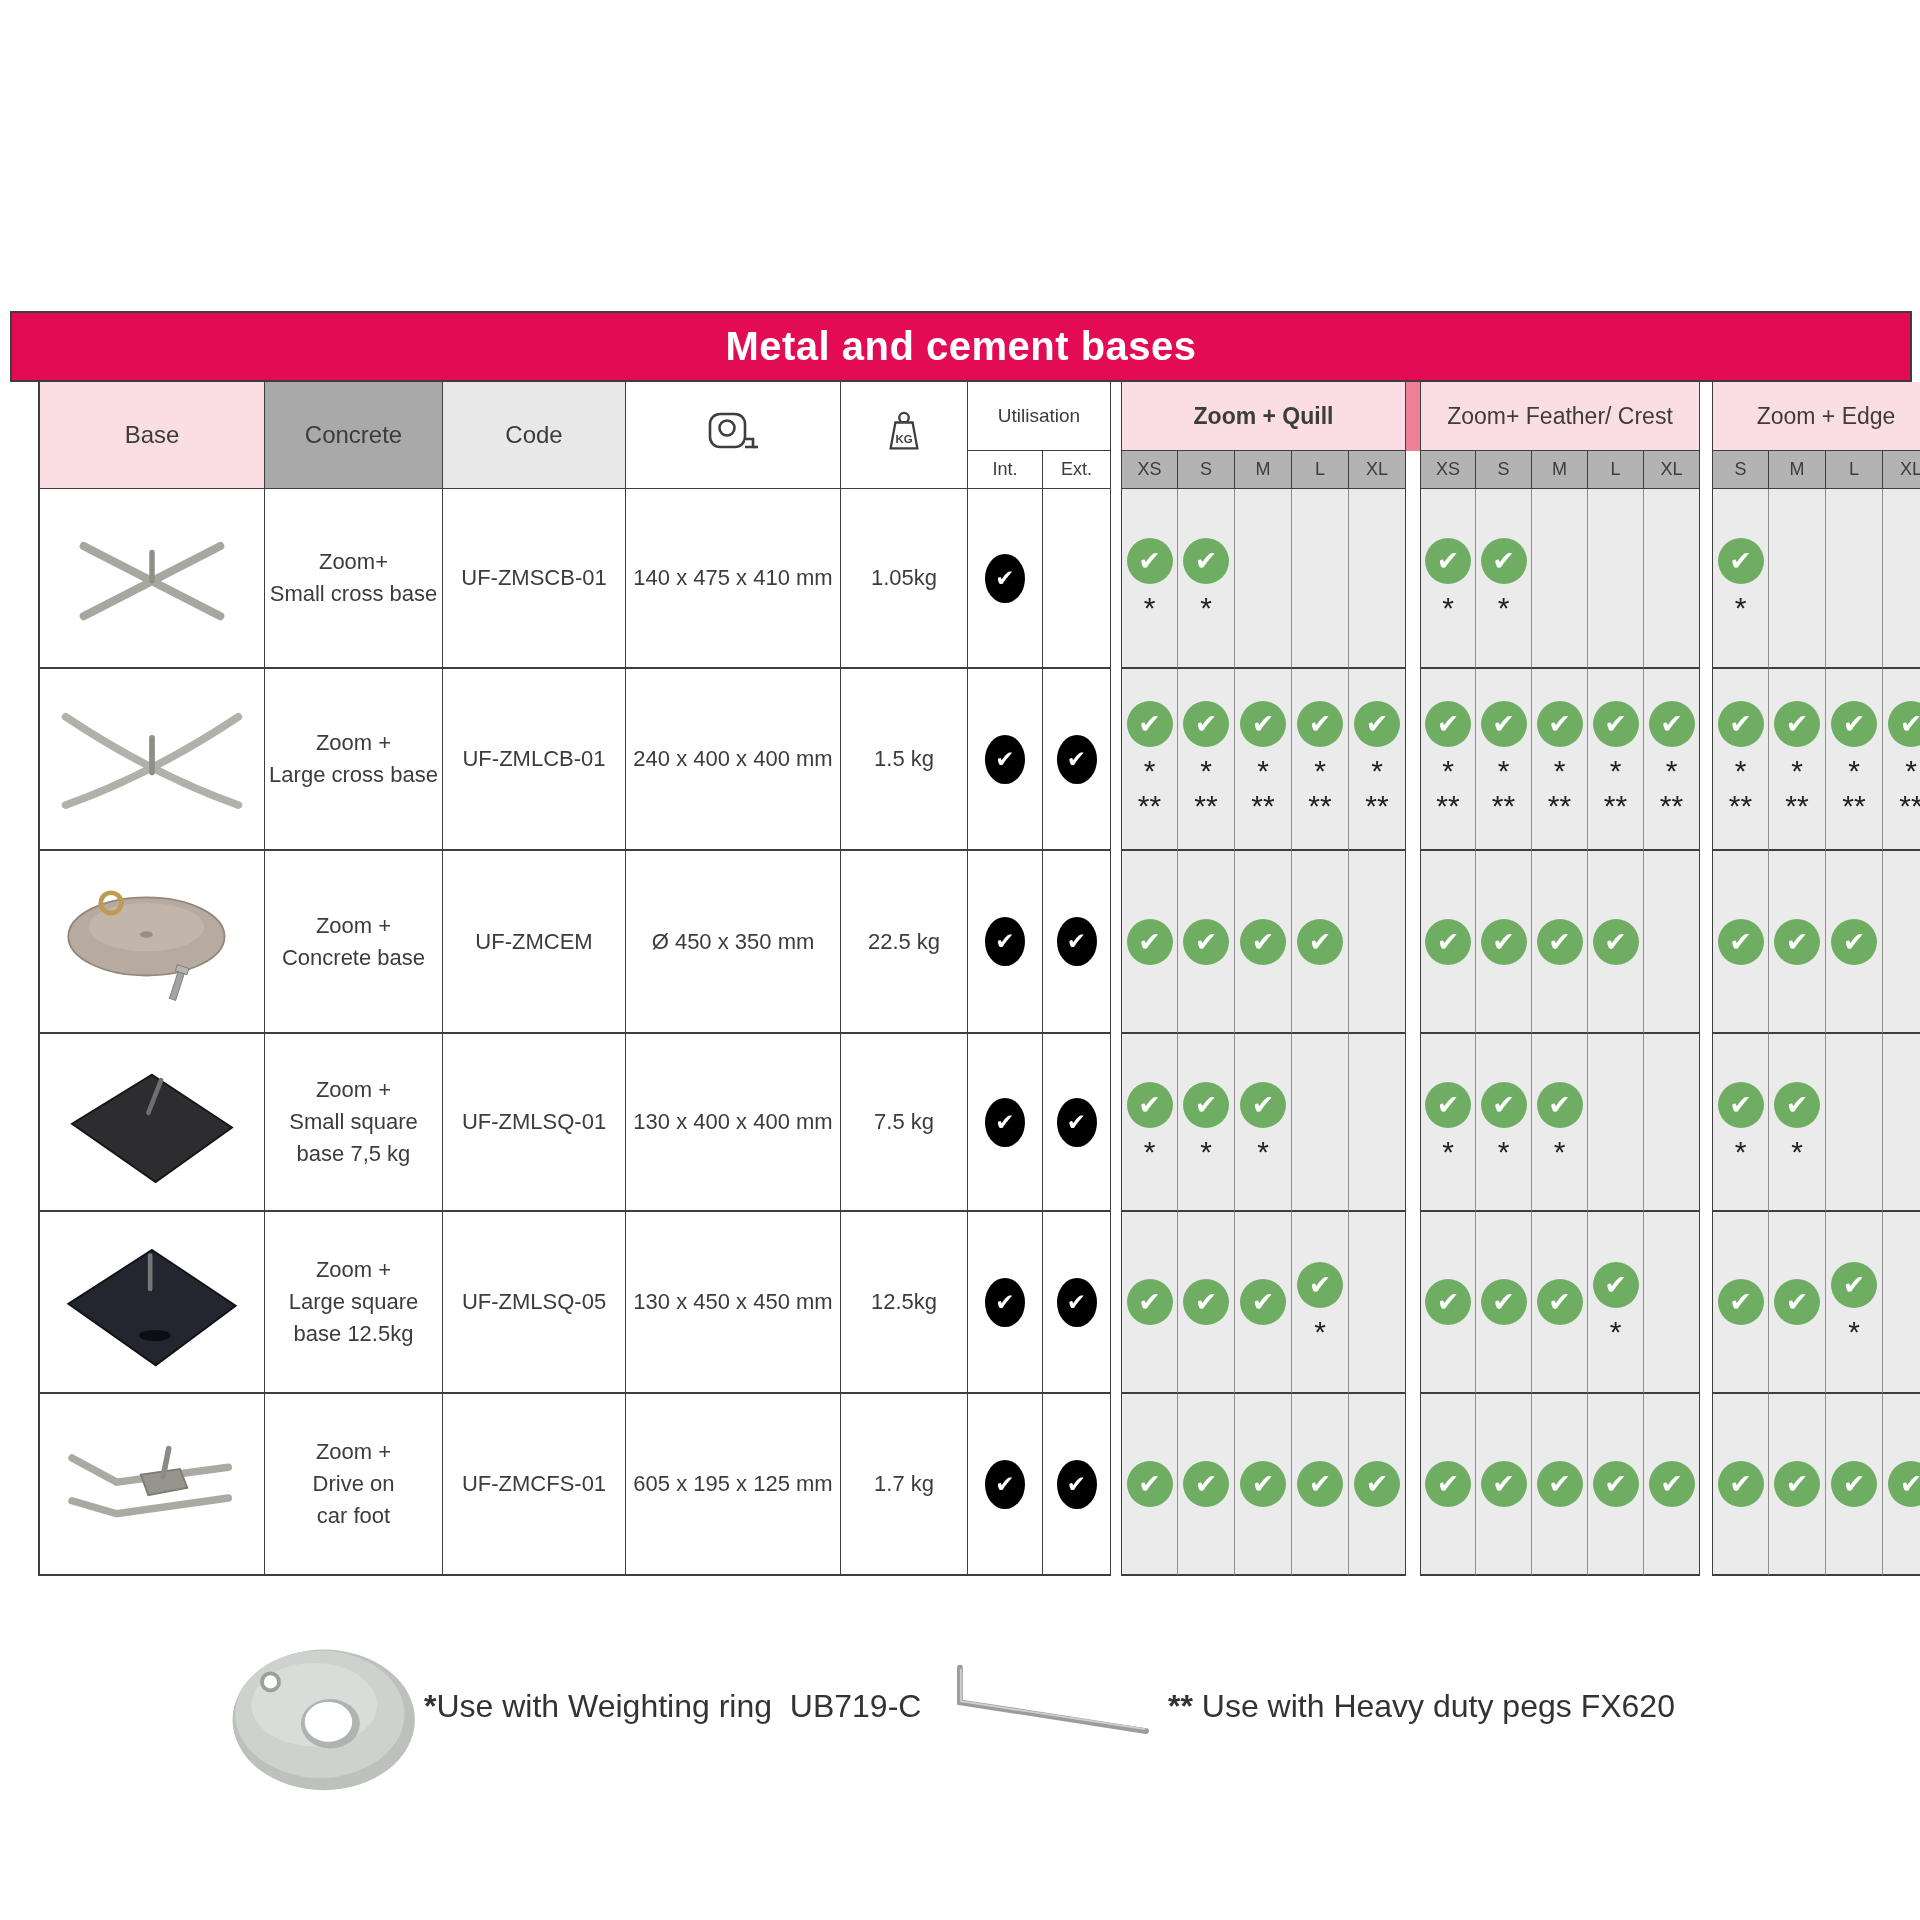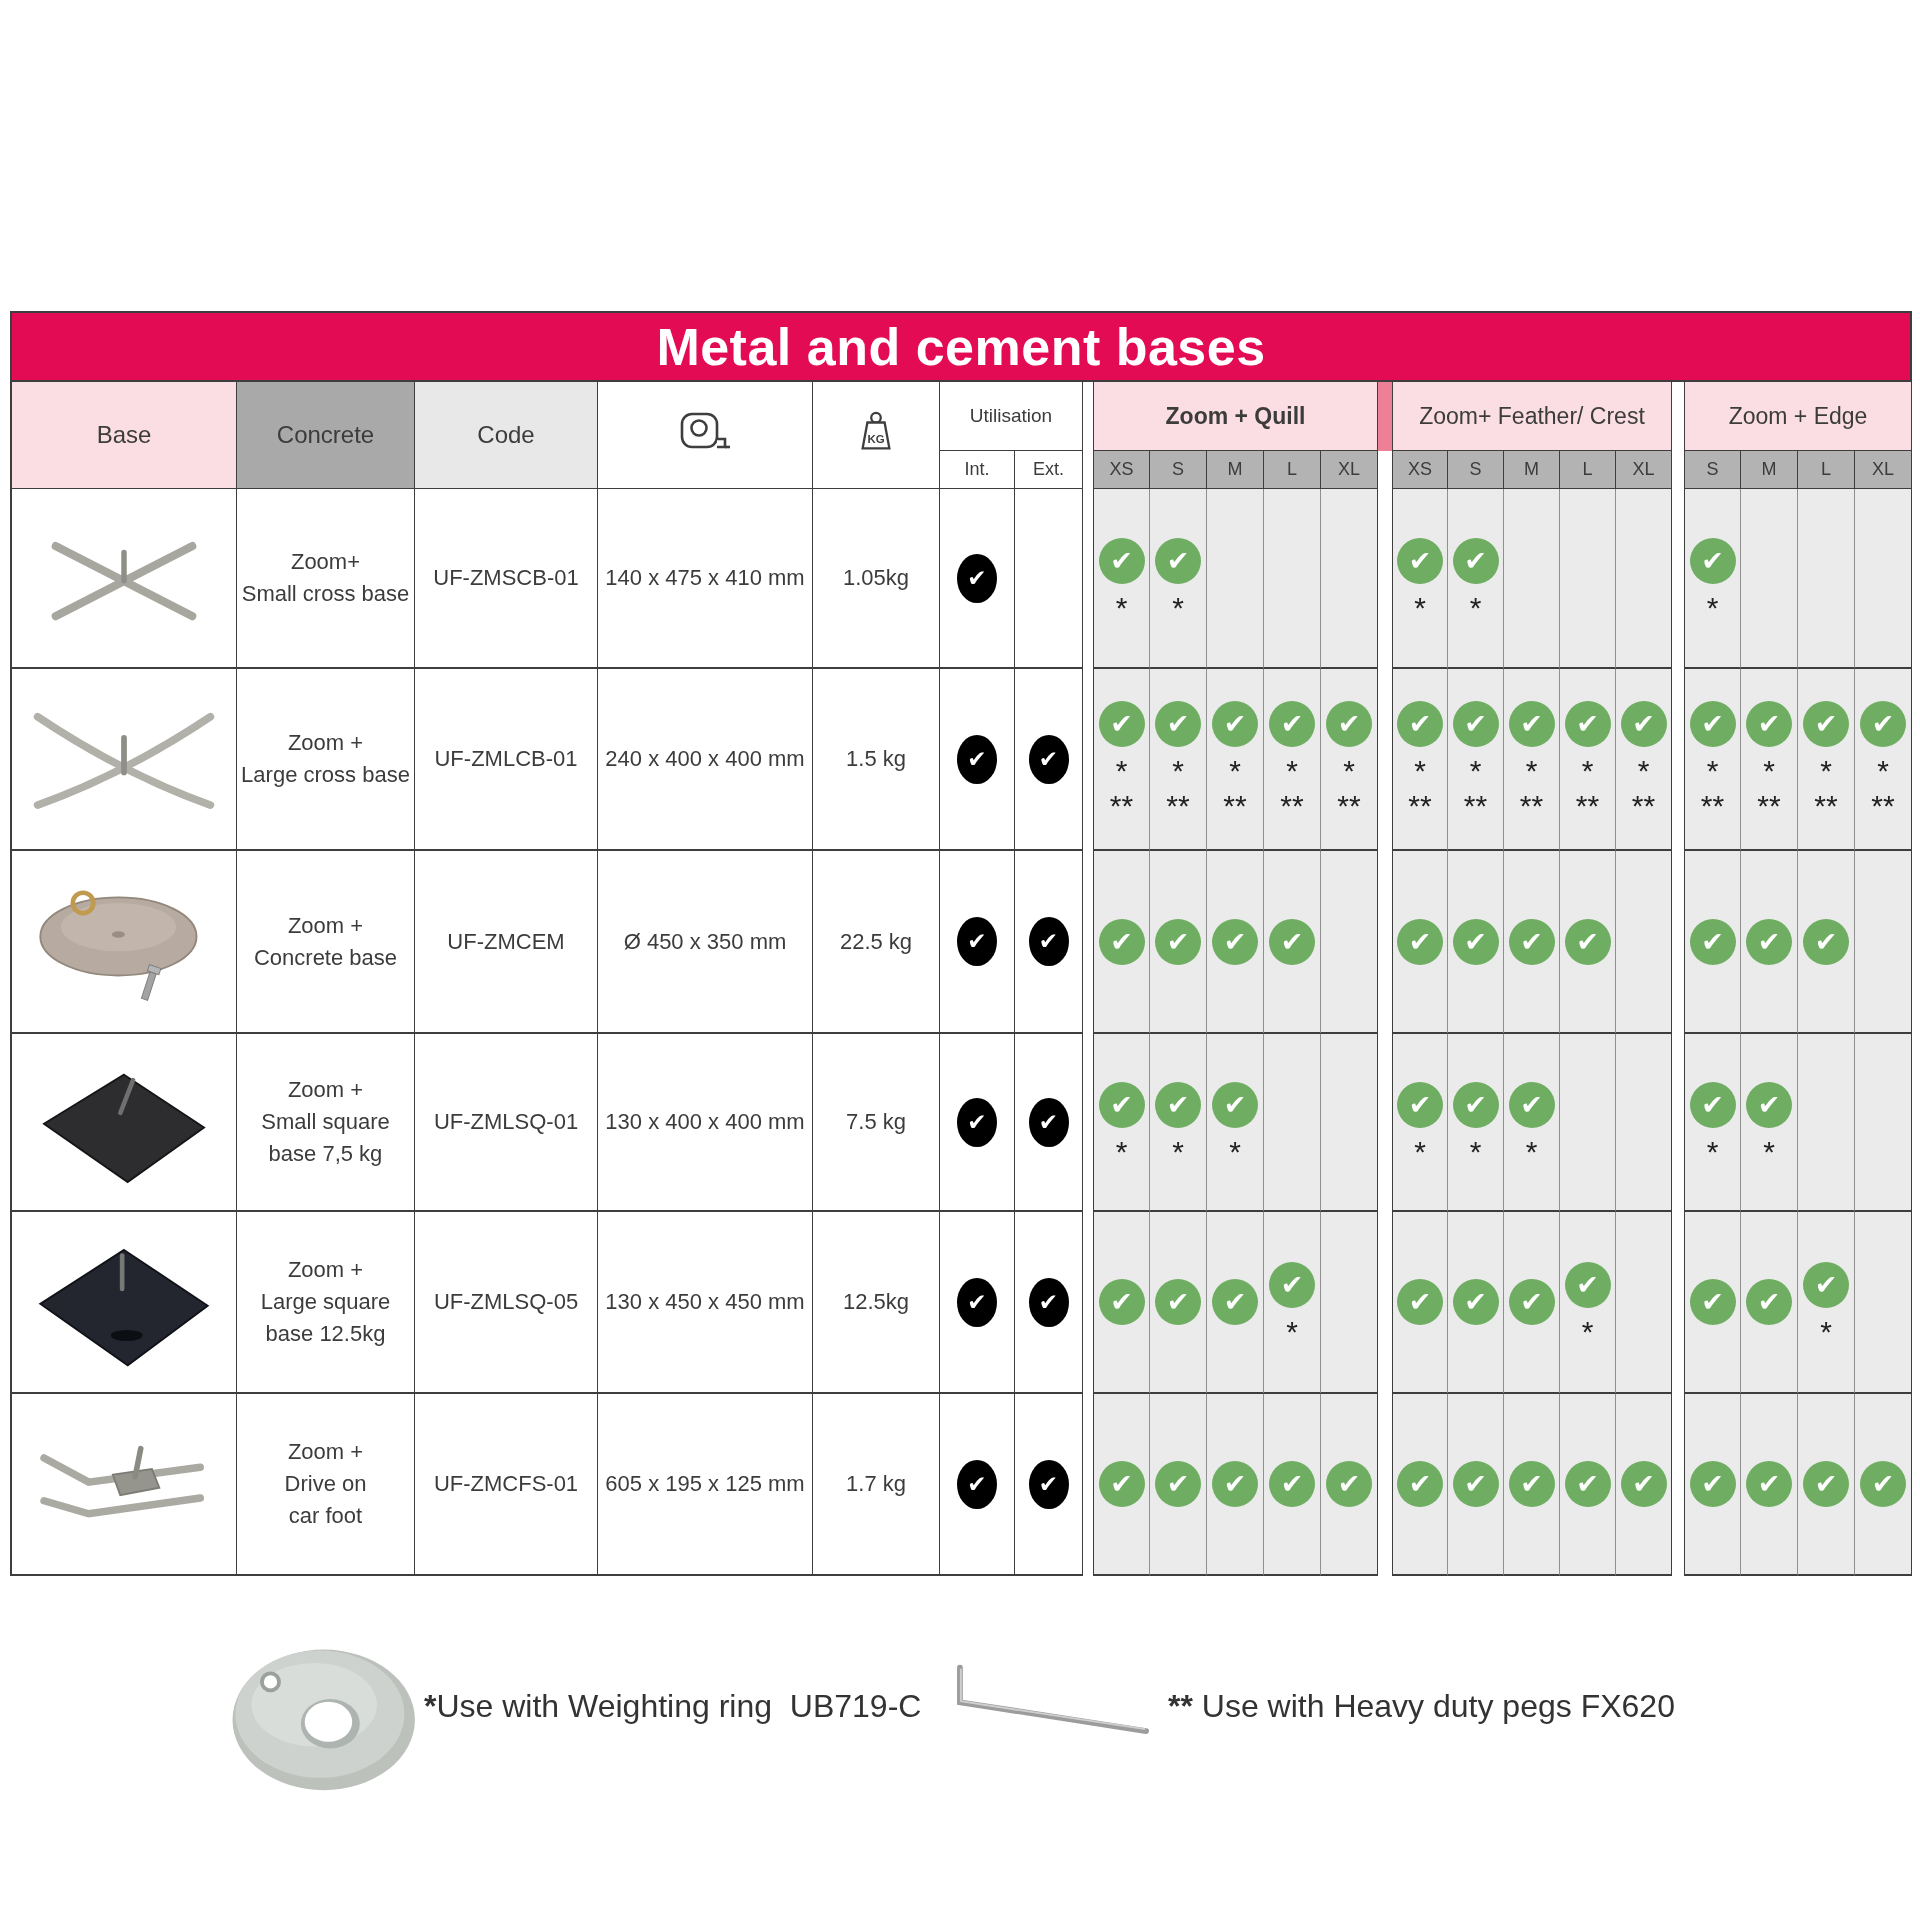--- a/index.html
+++ b/index.html
@@ -4,26 +4,27 @@
 <style>
   html,body{margin:0;padding:0;}
   body{
     width:1920px;height:1920px;background:#ffffff;position:relative;
     font-family:"Liberation Sans", sans-serif;color:#3c3c3c;
   }
   .table-wrap{position:absolute;left:10px;top:311px;width:1902px;}
   .title-bar{
     box-sizing:border-box;height:71px;background:#e30b54;
     border:2px solid #3e3e3e;display:flex;align-items:center;justify-content:center;
-    color:#ffffff;font-size:52px;font-weight:700;letter-spacing:.5px;
+    color:#ffffff;font-size:40px;font-weight:700;letter-spacing:.5px;
   }
   #grid{
     display:grid;background:#ffffff;border-left:2px solid #3e3e3e;
     grid-template-columns:225px 178px 183px 215px 127px 75px 68px 10px repeat(5,57px) 14px repeat(5,56px) 12px repeat(4,57px);
     grid-template-rows:69px 38px 180px 182px 183px 178px 182px 182px;
+    margin-left:28px;
   }
   .cell{
     box-sizing:border-box;display:flex;align-items:center;justify-content:center;
     border-right:1px solid #3e3e3e;border-bottom:1px solid #3e3e3e;
     background:#ffffff;text-align:center;
   }
   .hdr{font-size:24px;}
   .pink{background:#fbdee3;}
   .gray{background:#a9a9a9;}
   .lgray{background:#e8e8e8;}

